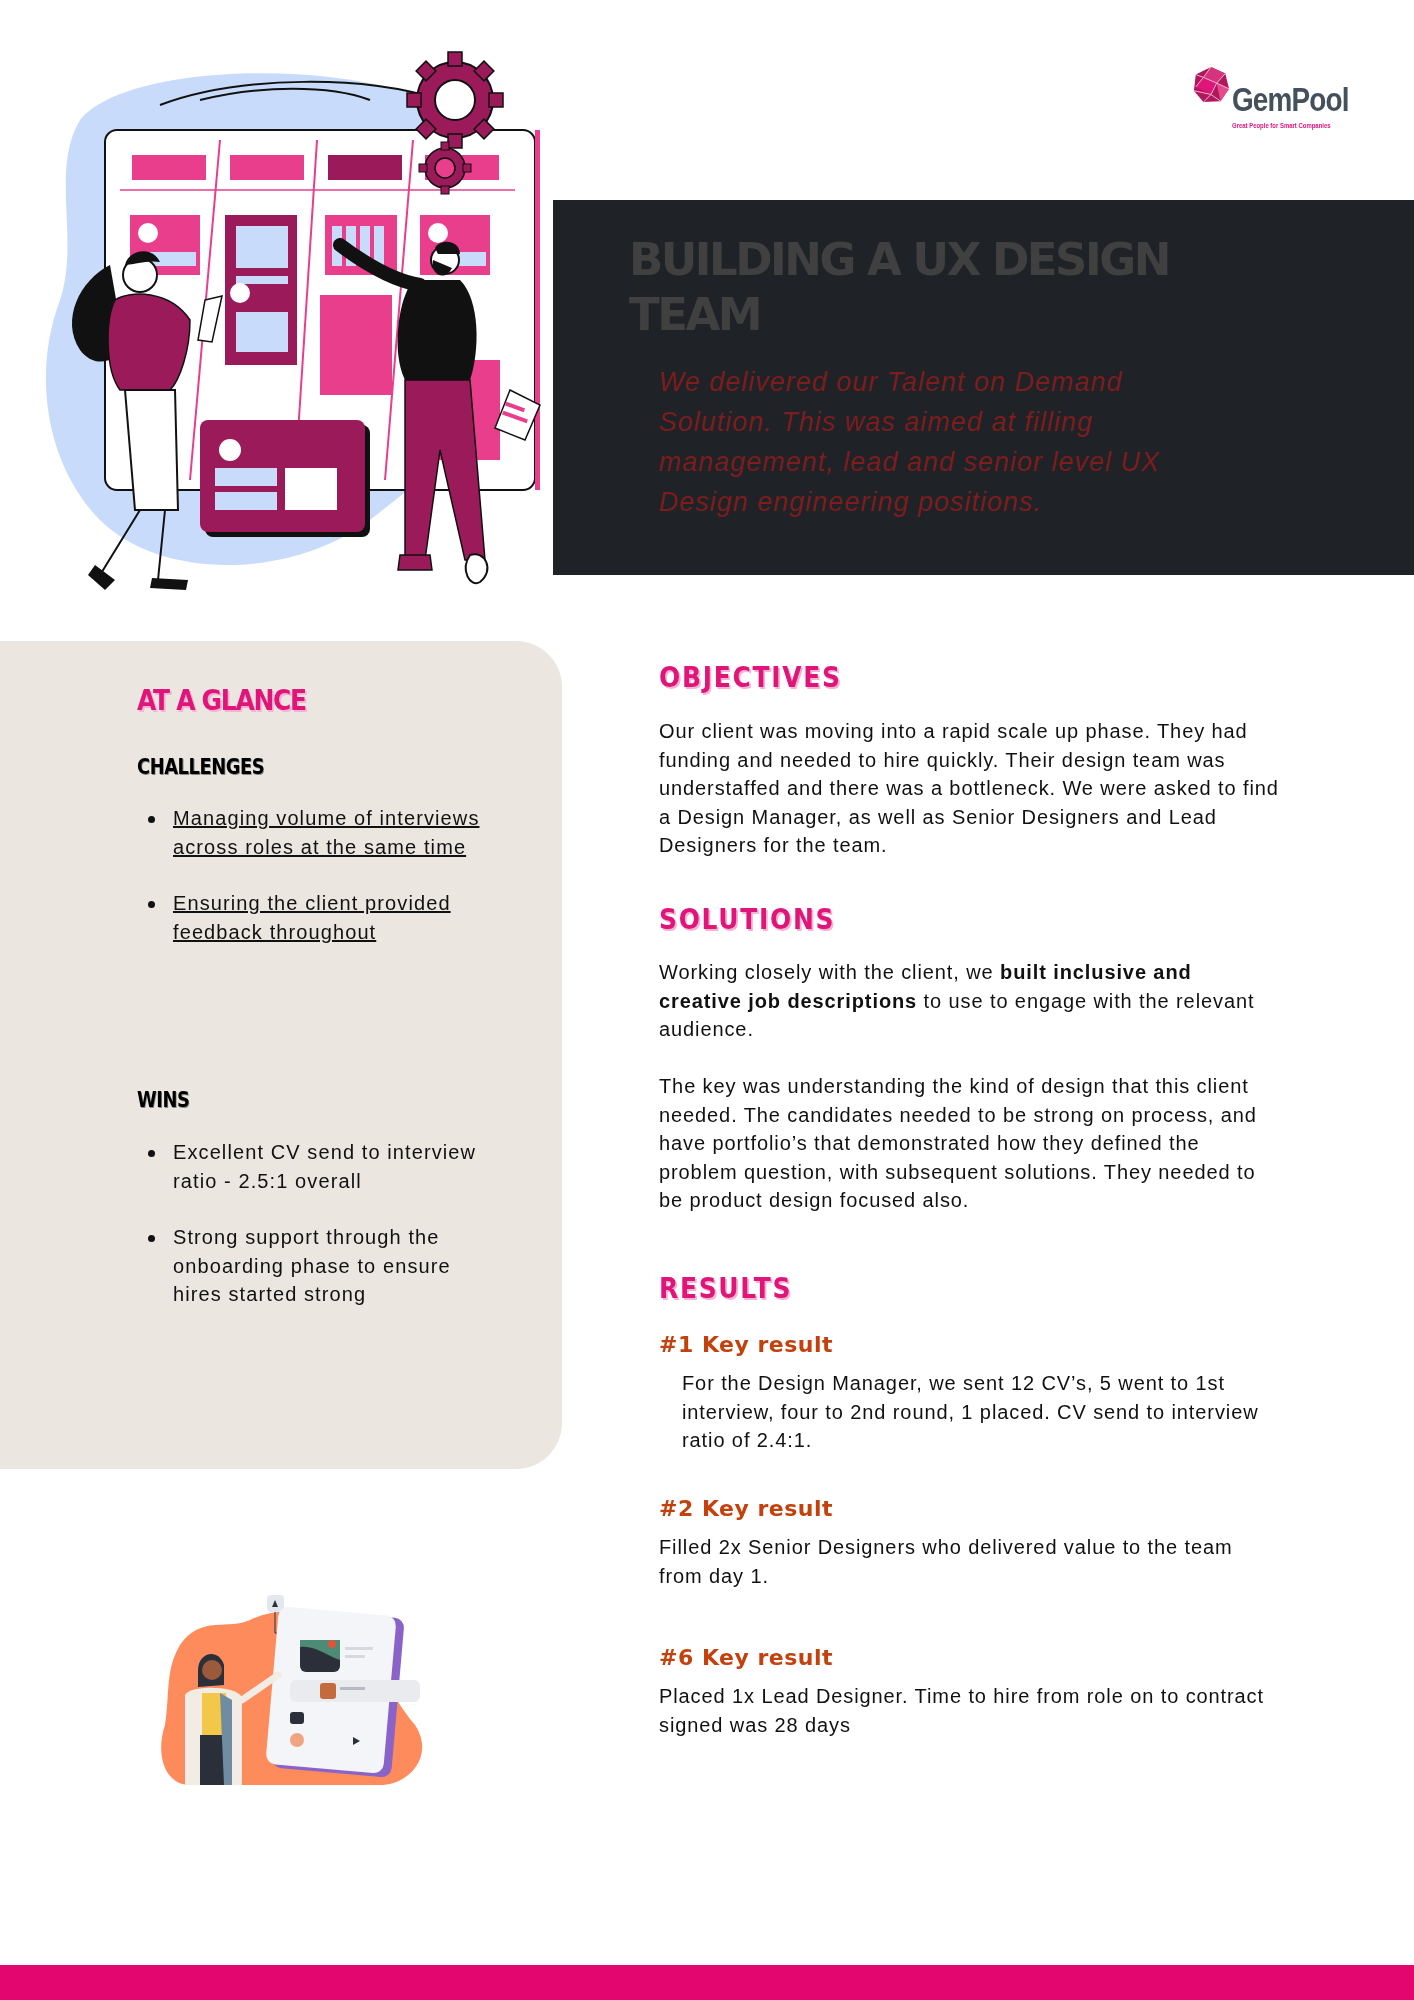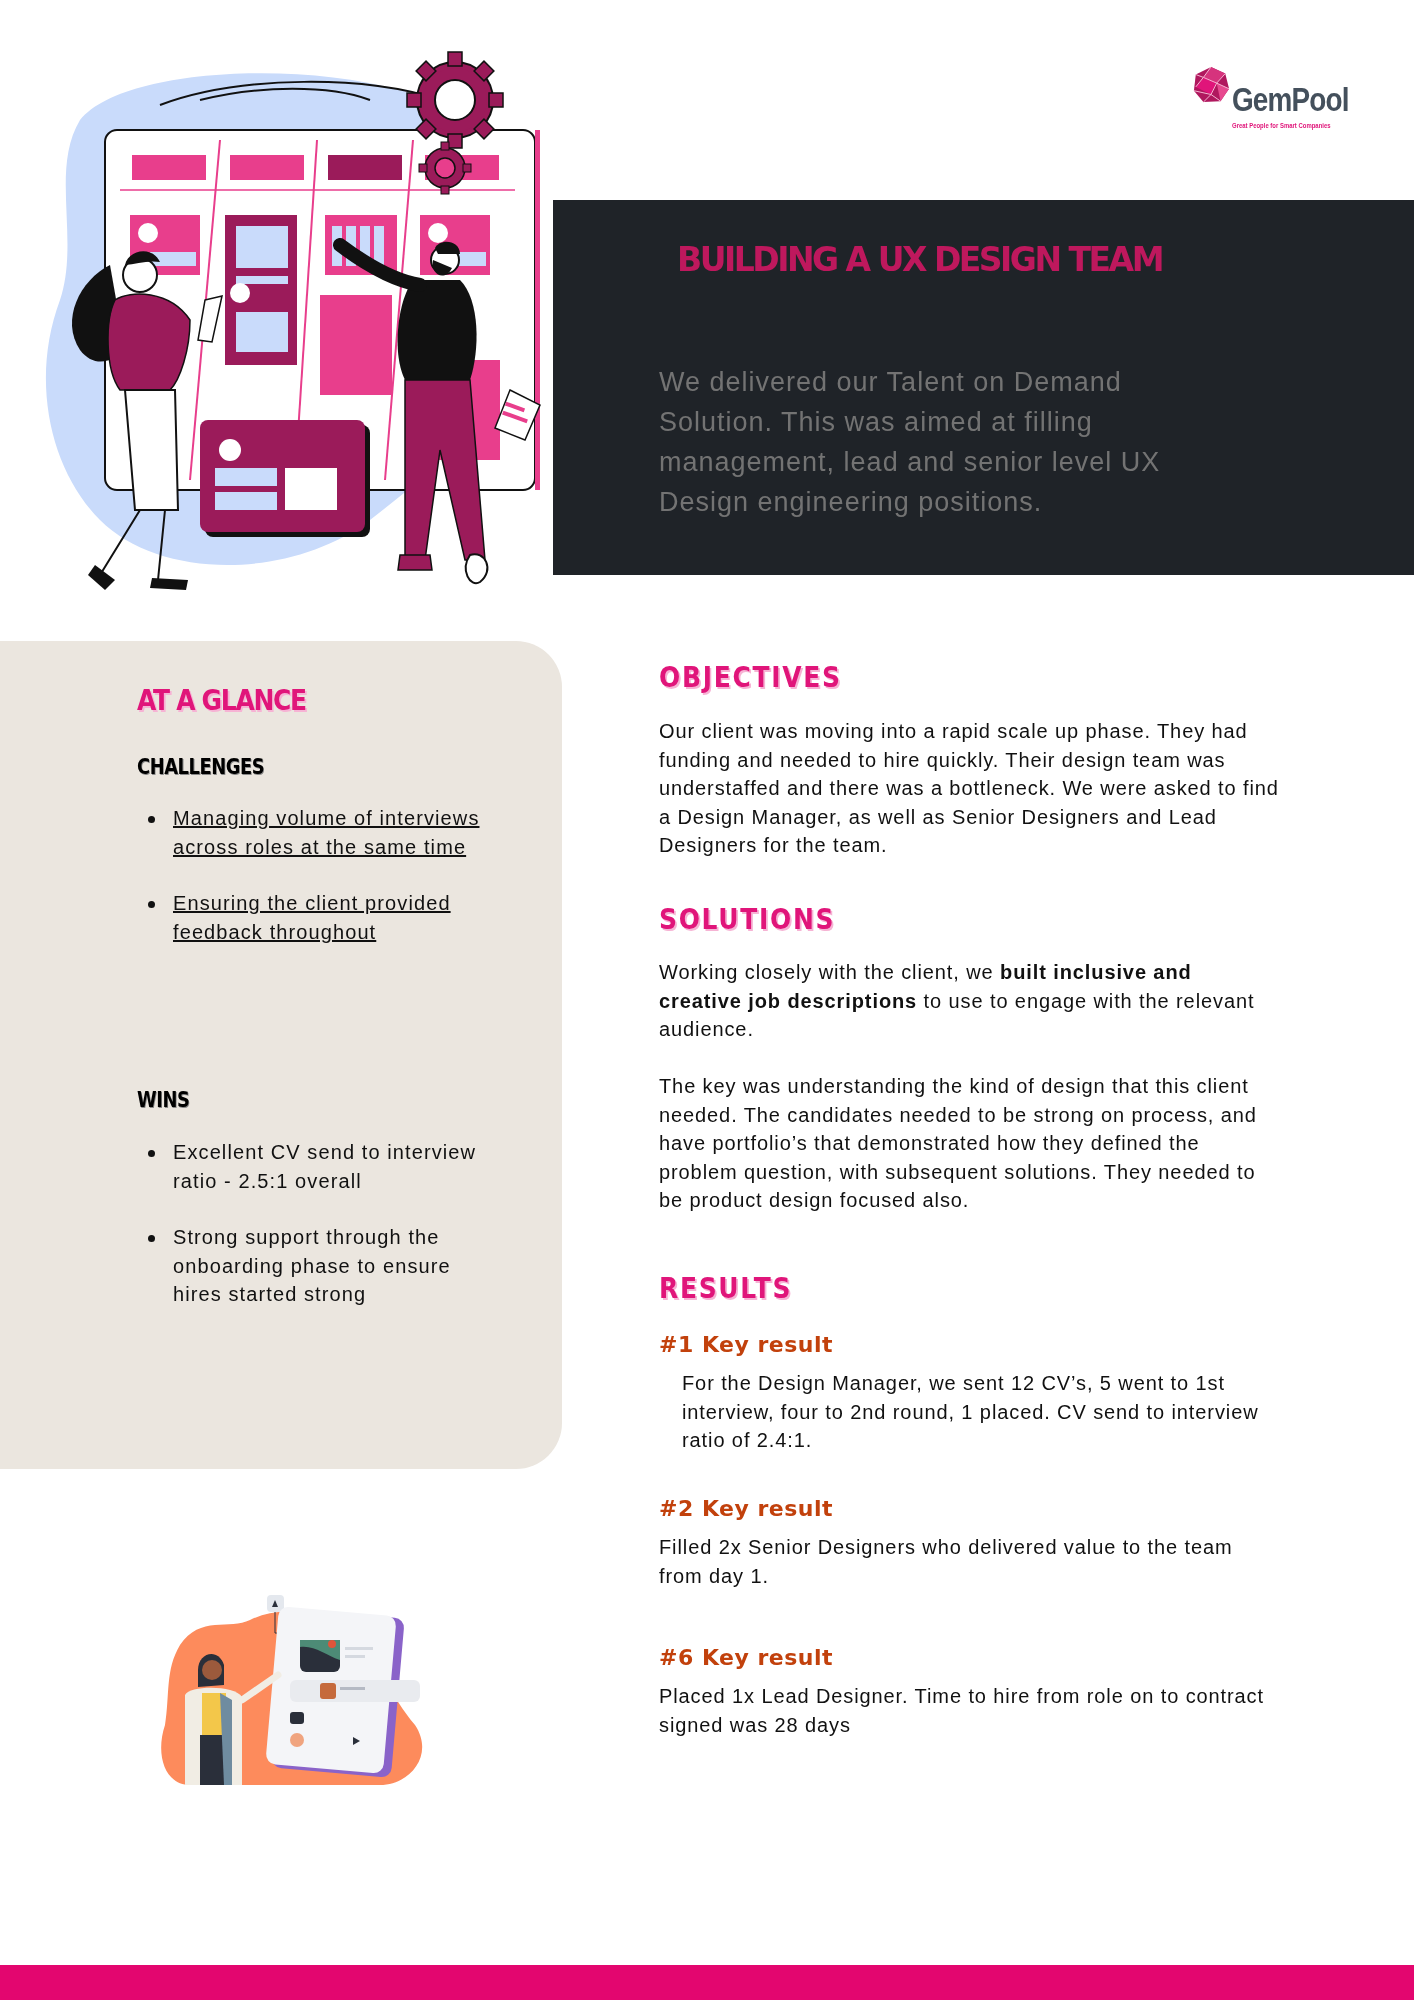--- a/index.html
+++ b/index.html
@@ -3,24 +3,24 @@
 <meta charset="utf-8">
 <style>
   * { box-sizing: border-box; margin: 0; padding: 0; }
   html, body { width: 1414px; height: 2000px; background: #ffffff; overflow: hidden; }
   body { position: relative; font-family: "Liberation Sans", sans-serif; color: #111; }
 
   .abs { position: absolute; }
 
   
   .banner { position: absolute; left: 553px; top: 200px; width: 861px; height: 375px; background: #1f2328; }
-  .banner-title { position: absolute; left: 677px; top: 232px; width: 600px; color: #be185d;
-    font-family: "DejaVu Sans", sans-serif; font-weight: 900; font-size: 33px; line-height: 55px; letter-spacing: -2.5px; }
-  .banner-sub { position: absolute; left: 659px; top: 362px; width: 560px; color: #737373;
-    font-size: 27px; line-height: 40px; letter-spacing: 1px; }
+  .banner-title { position: absolute; left: 629px; top: 232px; width: 600px; color: #404040;
+    font-family: "DejaVu Sans", sans-serif; font-weight: 900; font-size: 45px; line-height: 55px; letter-spacing: -2.5px; }
+  .banner-sub { position: absolute; left: 659px; top: 362px; width: 560px; color: #7f1d1d;
+    font-size: 27px; line-height: 40px; letter-spacing: 1px; font-style: italic; }
 
   
   .logo { position: absolute; left: 1190px; top: 66px; width: 190px; height: 70px; }
   .logo-word { position: absolute; left: 42px; top: 14px; font-family: "Liberation Sans", sans-serif; font-weight: 700;
     font-size: 34px; color: #44505c; letter-spacing: -1px; transform: scaleX(0.82); transform-origin: left; }
   .logo-tag { position: absolute; left: 42px; top: 56px; font-size: 7px; color: #e0157a; font-weight: 700; white-space: nowrap; transform: scaleX(0.85); transform-origin:left; }
 
   
   .hero { position: absolute; left: 40px; top: 50px; width: 540px; height: 540px; }
 

